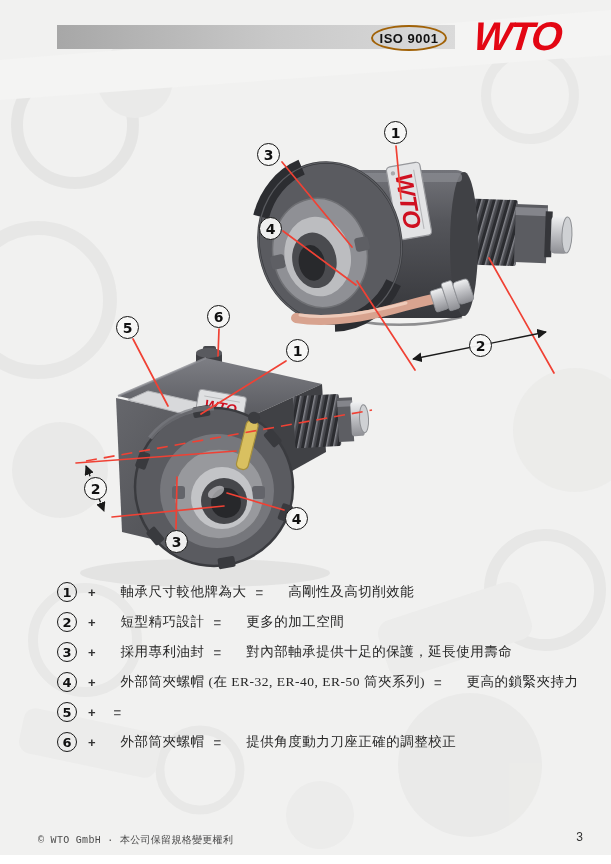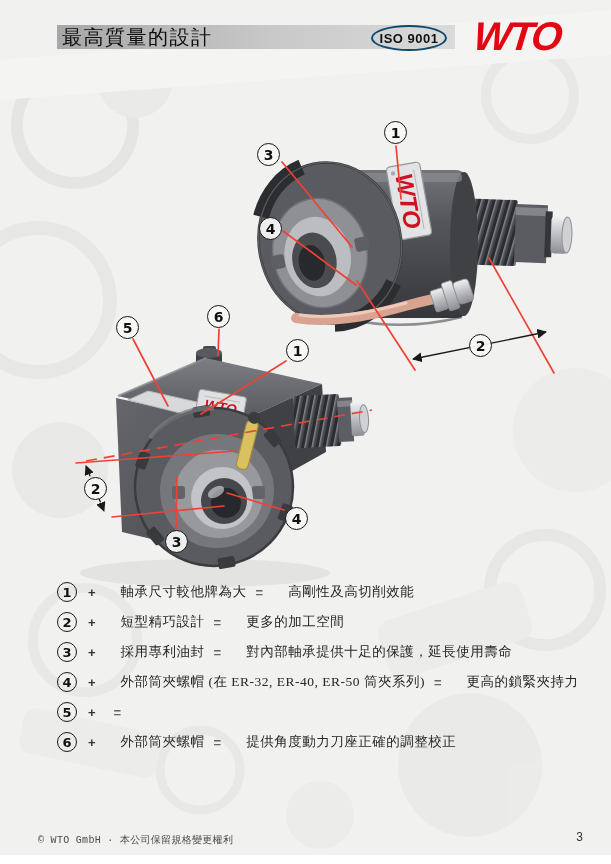--- a/index.html
+++ b/index.html
@@ -13,21 +13,21 @@
     position:absolute;left:57px;top:25px;width:398px;height:24px;
     background:linear-gradient(to right,#a7a7a7,#c9c9c9 55%,#dadada);
   }
   .page-title{
     position:absolute;left:62px;top:24px;height:26px;line-height:26px;
     font-family:"Liberation Serif","DejaVu Serif",serif;
     font-size:20px;color:#0d0d0d;letter-spacing:1.5px;white-space:nowrap;
   }
   .iso-badge{
     position:absolute;left:371px;top:25px;width:72px;height:22px;
-    border:2px solid #0c4a6e;border-radius:50%;
+    border:2px solid #a16207;border-radius:50%;
     display:flex;align-items:center;justify-content:center;
     font-size:13px;font-weight:bold;color:#111;letter-spacing:0.5px;
   }
   .brand-logo{
     position:absolute;left:474px;top:14px;width:120px;
     font-size:40px;font-weight:bold;font-style:italic;
     color:#e30613;letter-spacing:-2px;transform:skewX(-6deg);
     font-family:"Liberation Sans",sans-serif;
   }
   
@@ -245,21 +245,20 @@
         <line x1="286" y1="361" x2="201" y2="414"></line>
         <line x1="176" y1="529" x2="177" y2="477"></line>
         <line x1="284" y1="510" x2="227" y2="493"></line>
       </g>
 
       <line x1="86" y1="466" x2="104" y2="511" stroke="#1a1a1a" stroke-width="1.3" stroke-dasharray="4 3" marker-start="url(#arw)" marker-end="url(#arw)"></line>
     </g>
   </svg>
 
   <div class="title-band"></div>
-  <div class="page-title">最高質量的設計</div>
   <div class="iso-badge">ISO 9001</div>
   <div class="brand-logo">WTO</div>
 
   <div class="callout" style="left:384px;top:121px">1</div>
   <div class="callout" style="left:257px;top:143px">3</div>
   <div class="callout" style="left:259px;top:217px">4</div>
   <div class="callout" style="left:469px;top:334px">2</div>
 
   <div class="callout" style="left:116px;top:316px">5</div>
   <div class="callout" style="left:207px;top:305px">6</div>

